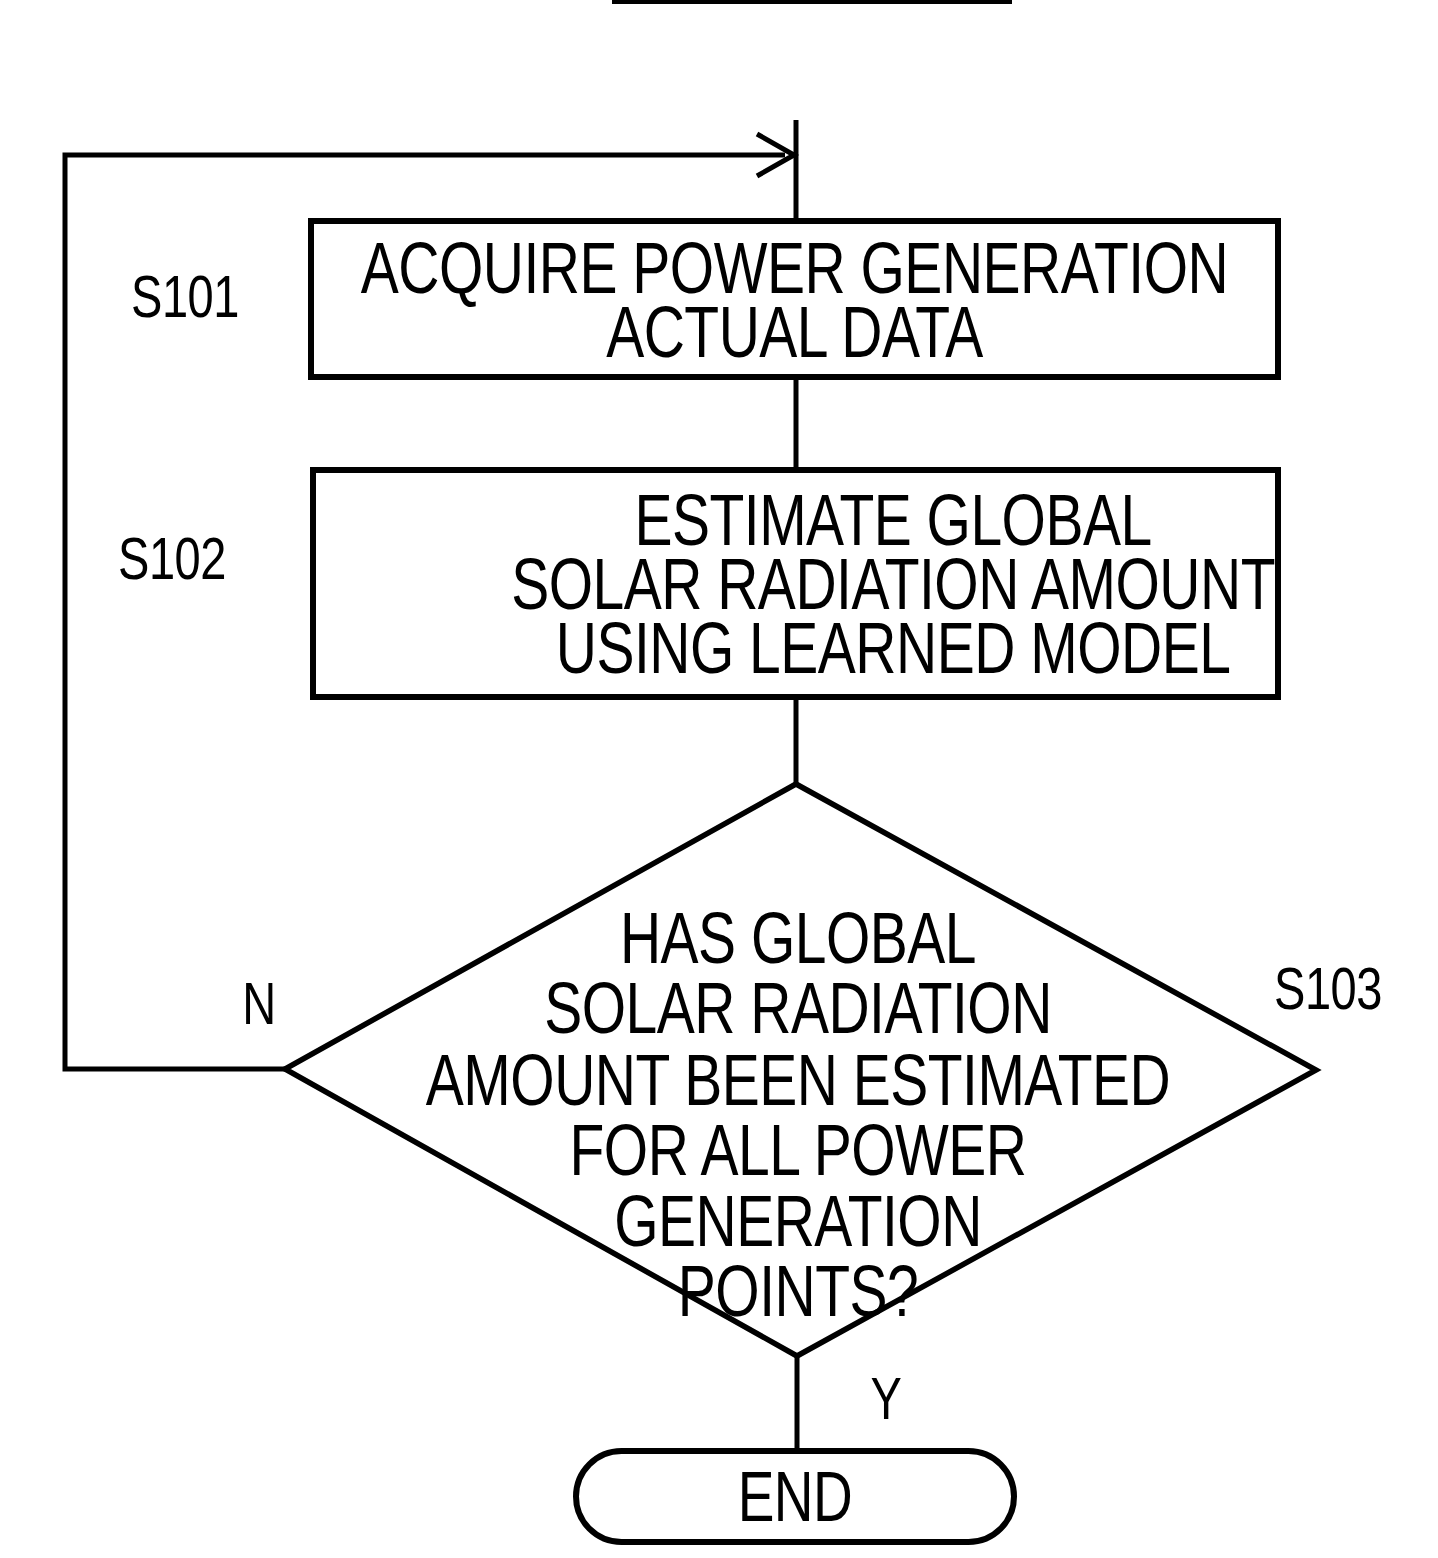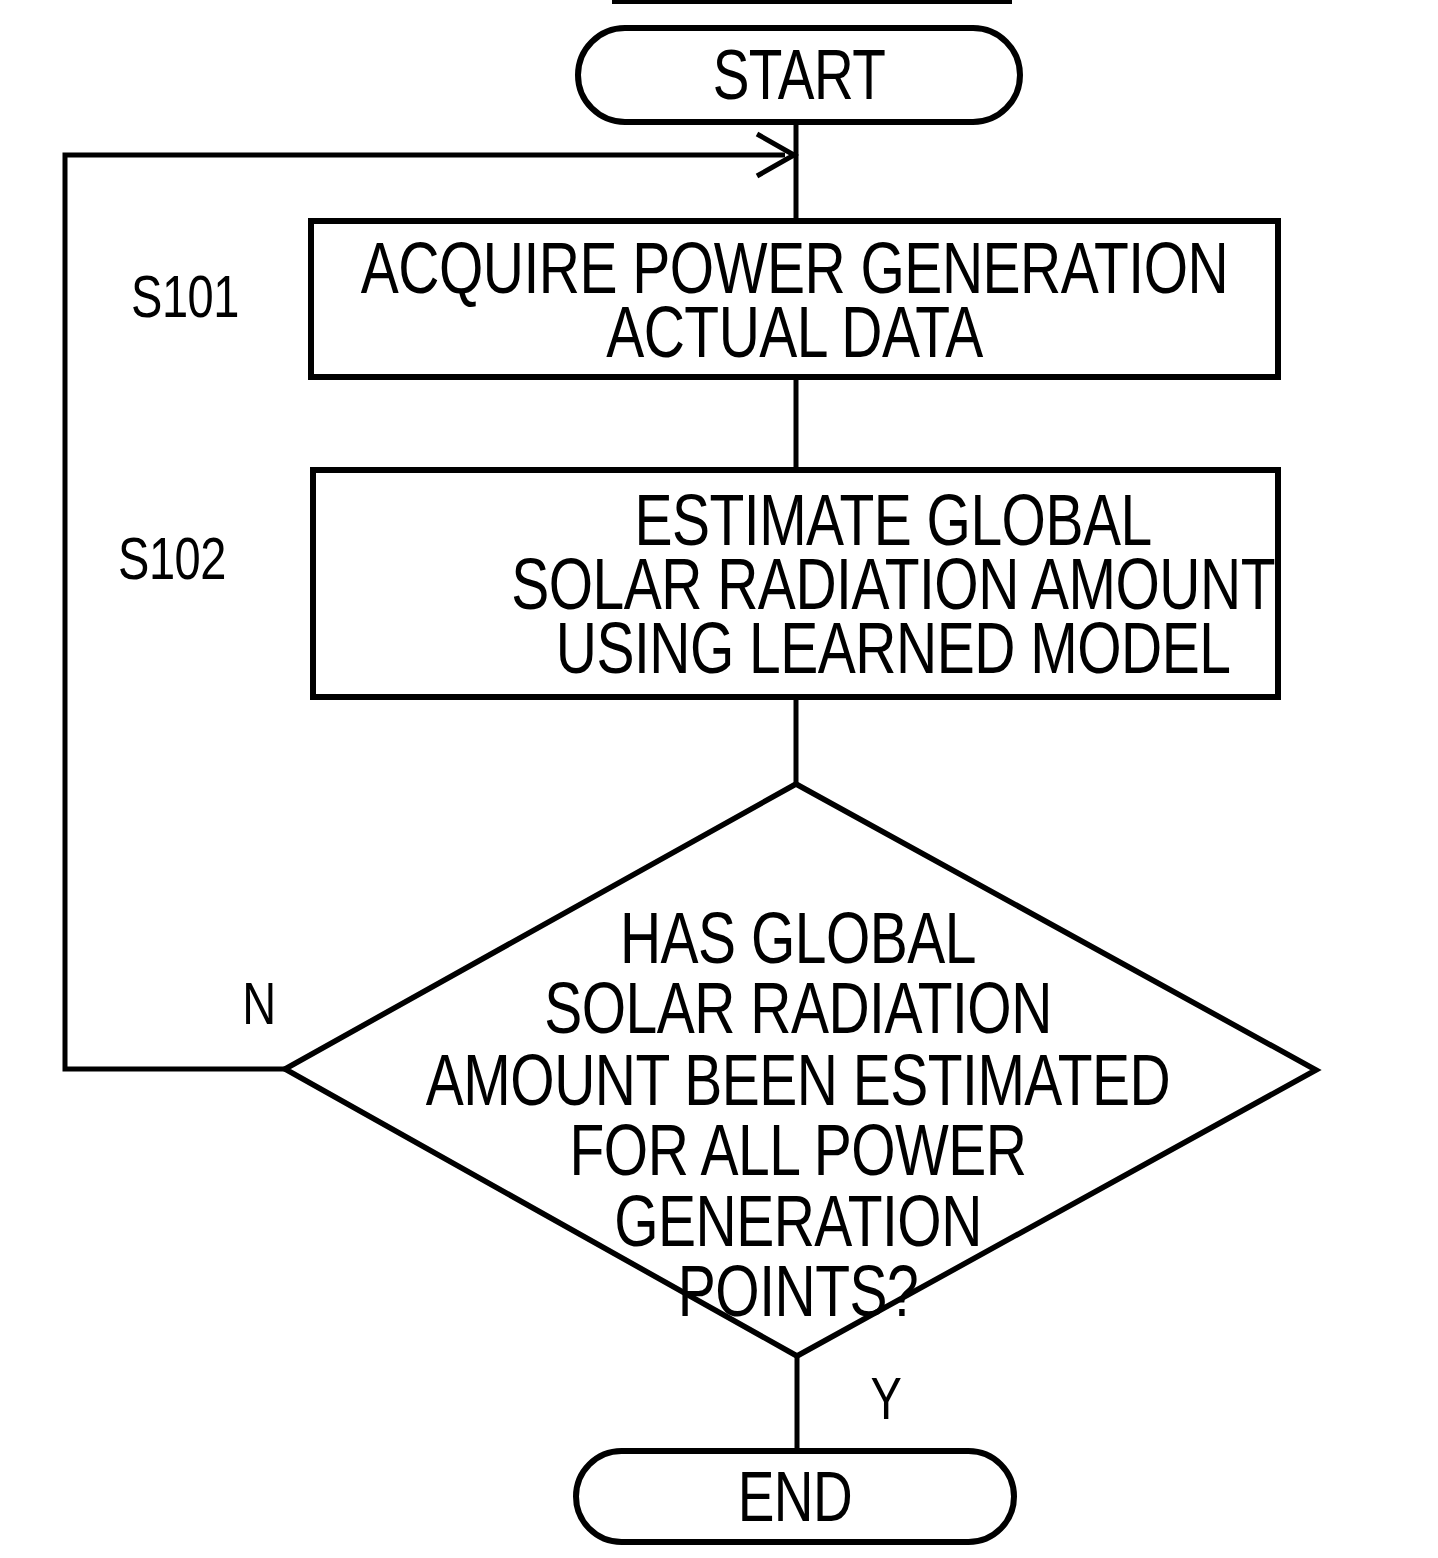--- a/index.html
+++ b/index.html
@@ -100,23 +100,20 @@
     <path d="M796 695 V790"></path>
     <path d="M797 1352 V1452"></path>
 
     <path d="M785 155 H65 V1069 H290"></path>
 
     <polygon points="796,784 1316,1070 797,1356 285,1069" fill="#ffffff" stroke-width="5.5" stroke-linejoin="miter"></polygon>
 
     <path d="M757 134 L794 155 L757 176"></path>
   </svg>
 
-  <div class="node terminal start-node">
-    <span class="txt-terminal">START</span>
-  </div>
 
   <div class="flow-label label-s101">
     <span>S101</span>
   </div>
 
   <div class="node s101-box">
     <div class="txt">
       <div>ACQUIRE POWER GENERATION</div>
       <div>ACTUAL DATA</div>
     </div>
@@ -138,20 +135,23 @@
     <div class="txt-diamond">
       <div>HAS GLOBAL</div>
       <div>SOLAR RADIATION</div>
       <div>AMOUNT BEEN ESTIMATED</div>
       <div>FOR ALL POWER</div>
       <div>GENERATION</div>
       <div>POINTS?</div>
     </div>
   </div>
 
+  <div class="flow-label label-s103">
+    <span>S103</span>
+  </div>
 
   <div class="flow-label label-n">
     <span>N</span>
   </div>
   <div class="flow-label label-y">
     <span>Y</span>
   </div>
 
   <div class="node terminal end-node">
     <span class="txt-terminal">END</span>

